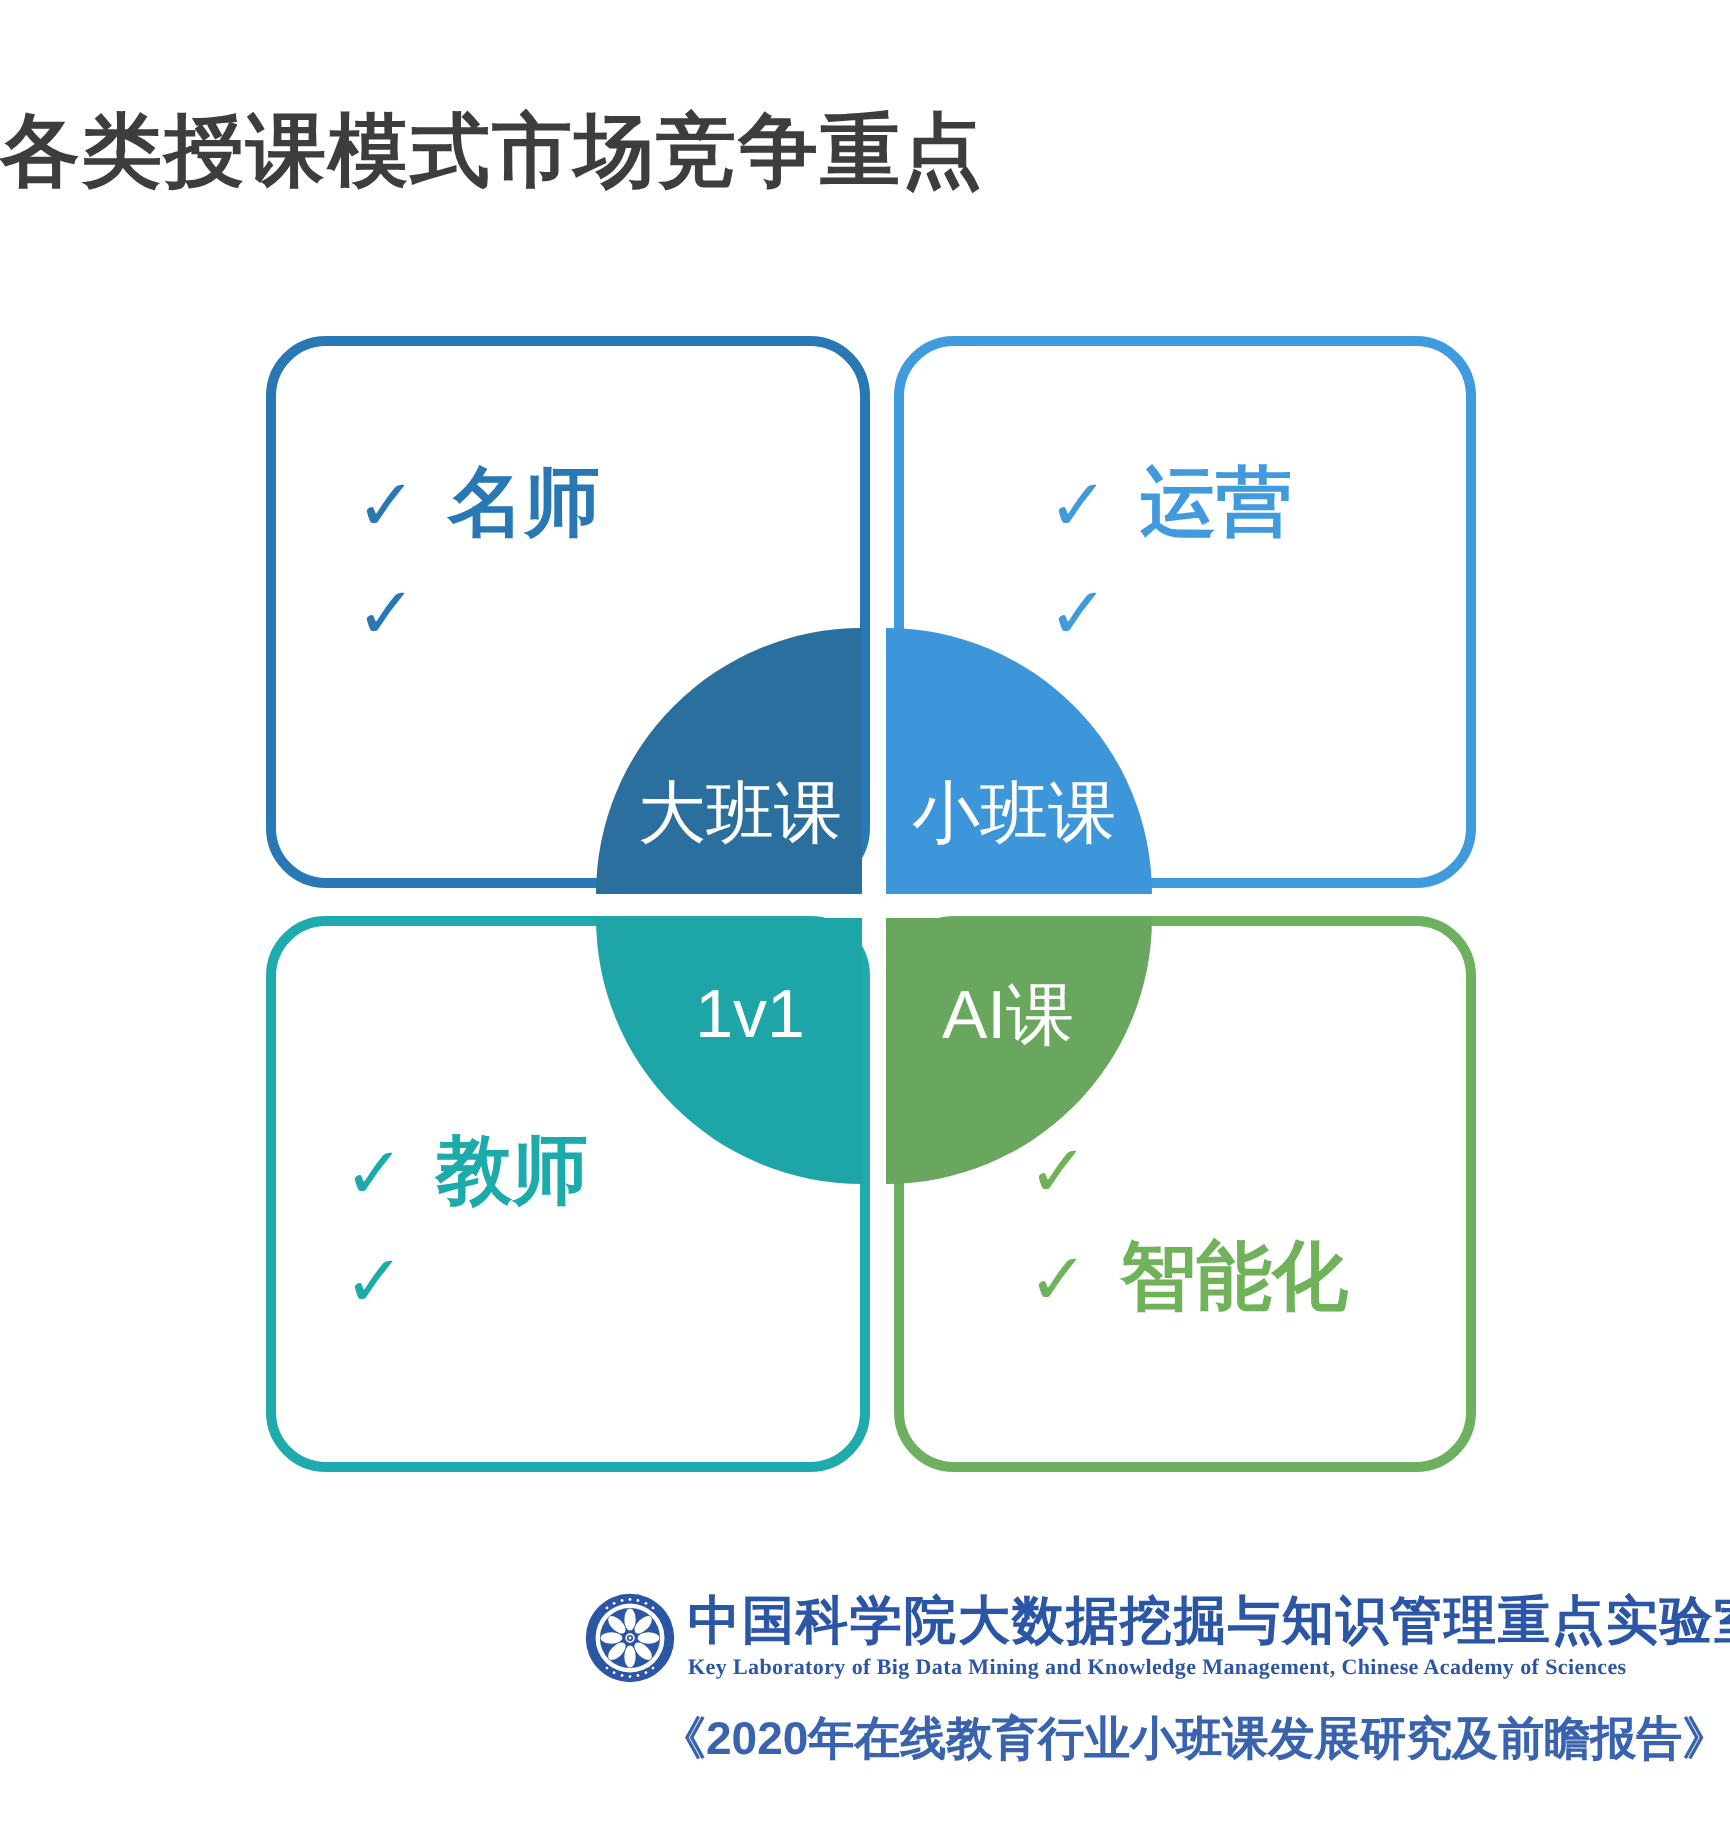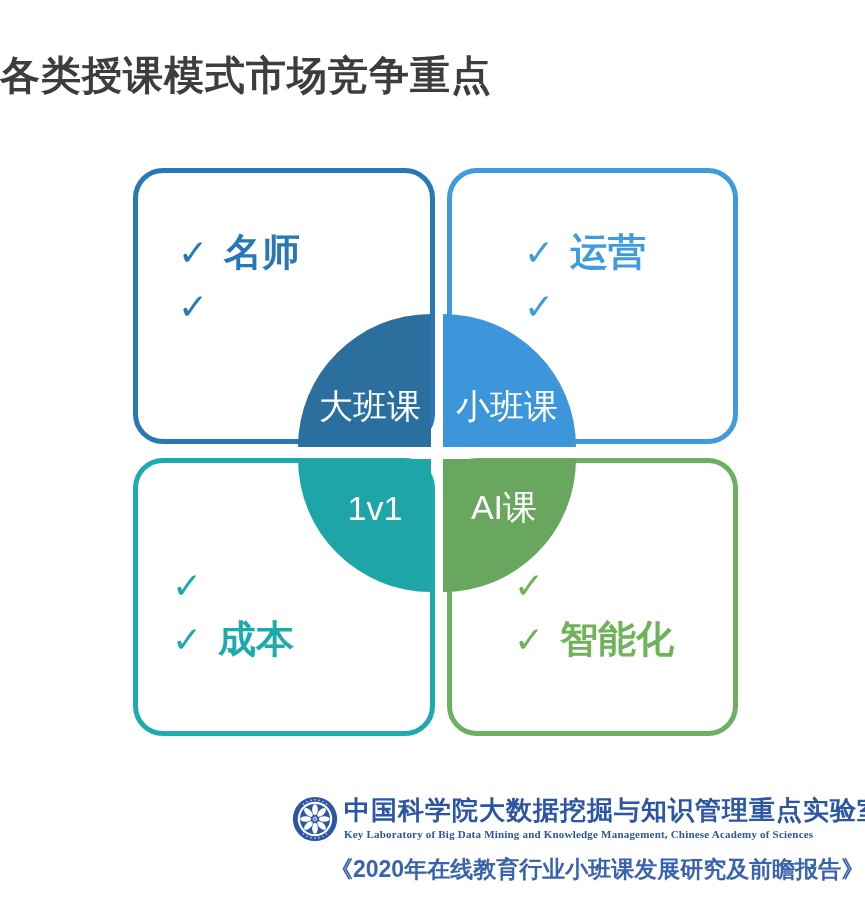--- a/index.html
+++ b/index.html
@@ -81,24 +81,24 @@
       <span>运营</span>
     </div>
     <div class="fitem">
       <span class="check">✓</span>
     </div>
   </div>
 
   <div class="flist l3">
     <div class="fitem">
       <span class="check">✓</span>
+      <span>教师</span>
     </div>
     <div class="fitem">
       <span class="check">✓</span>
-      <span>成本</span>
     </div>
   </div>
 
   <div class="flist l4">
     <div class="fitem">
       <span class="check">✓</span>
     </div>
     <div class="fitem">
       <span class="check">✓</span>
       <span>智能化</span>

